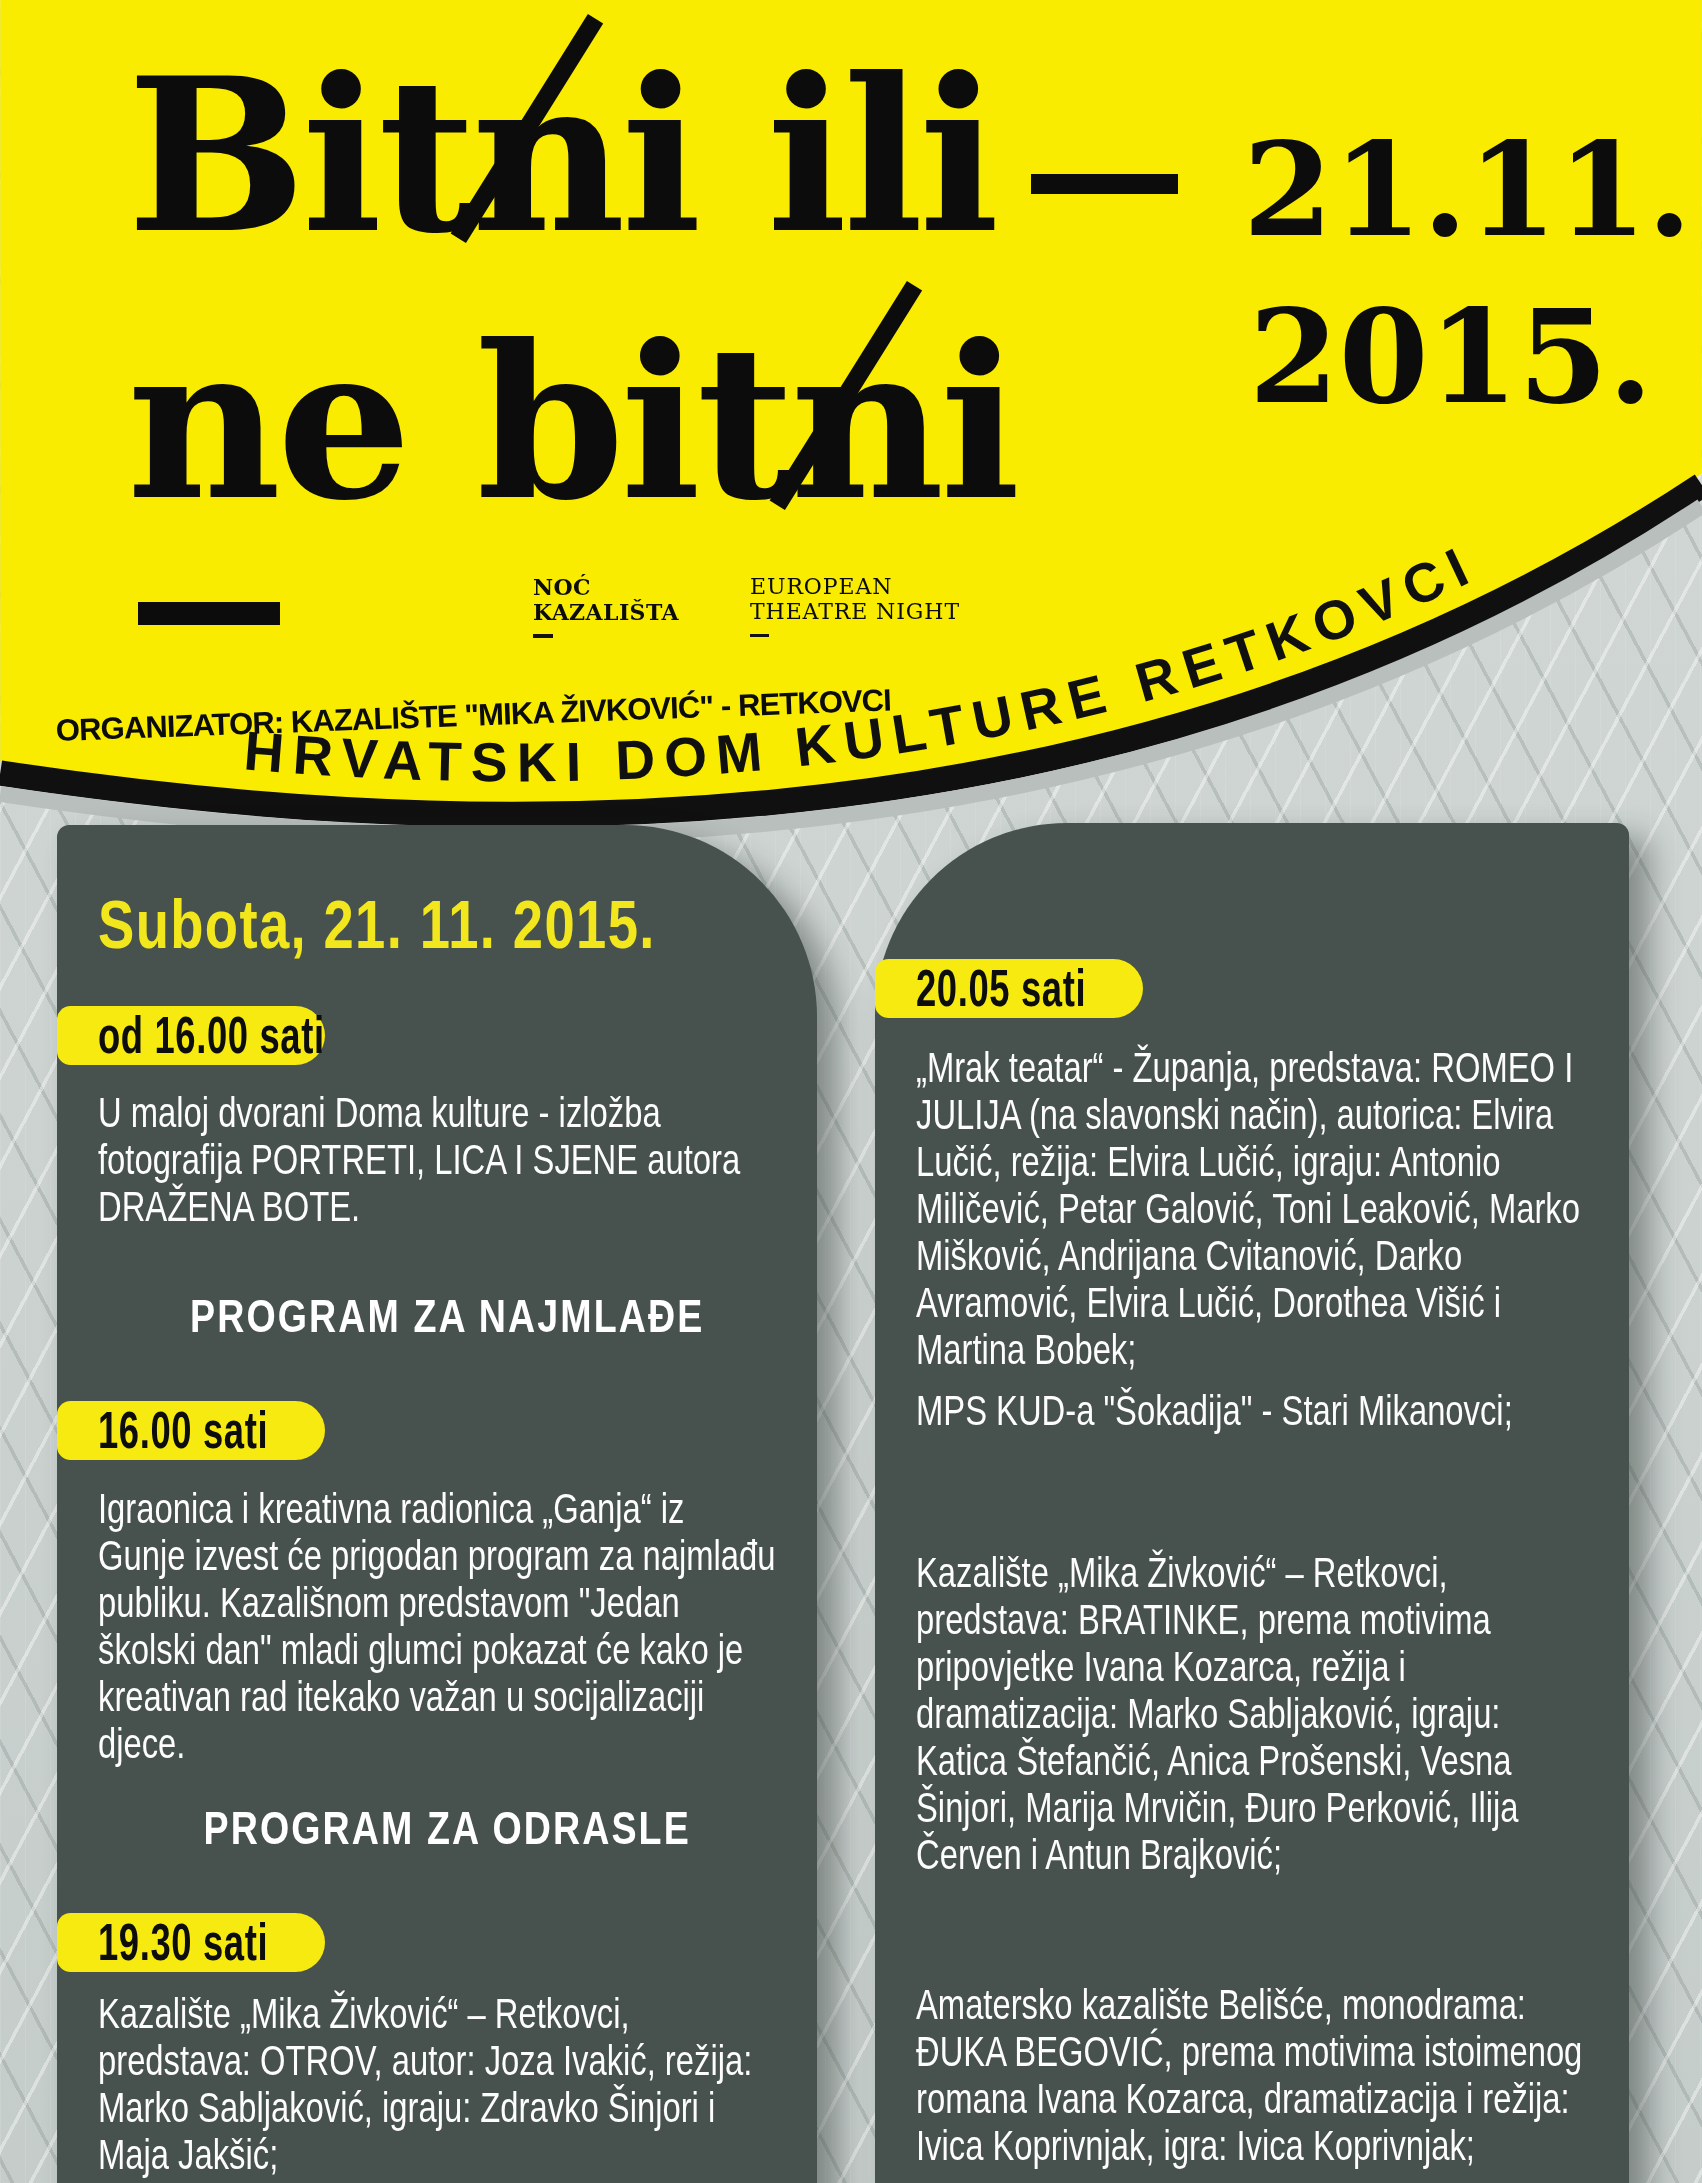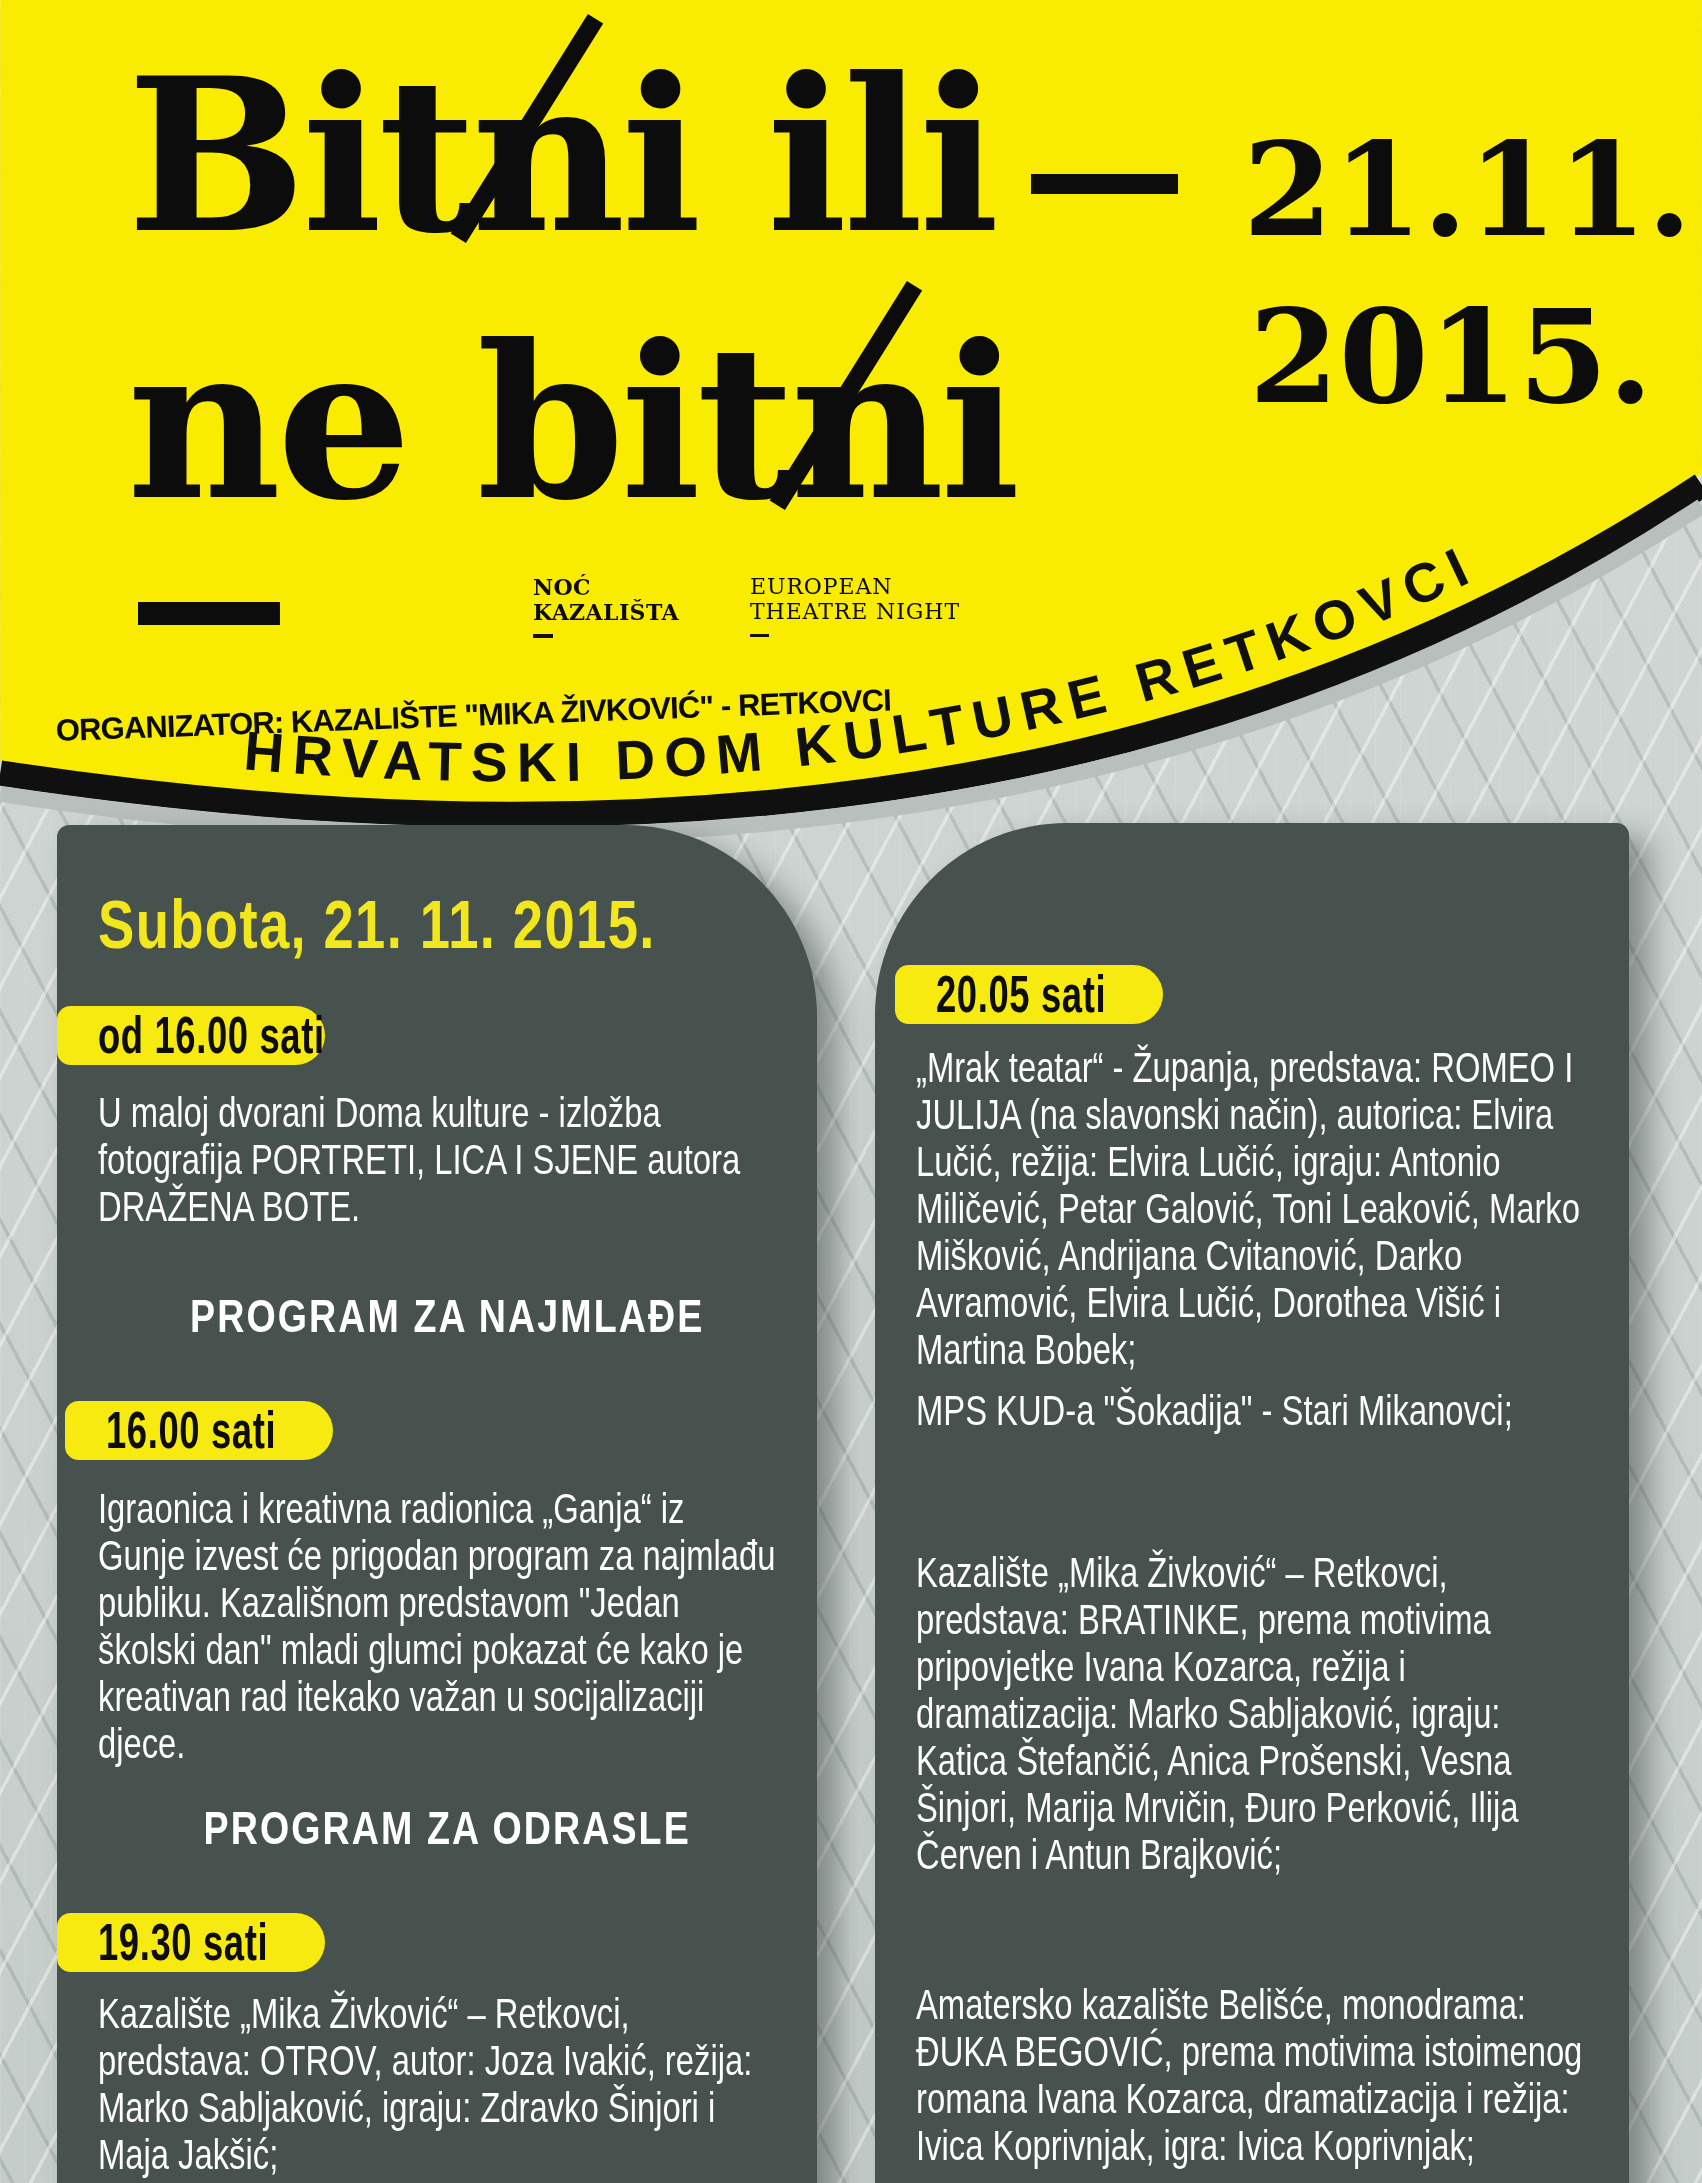--- a/index.html
+++ b/index.html
@@ -97,32 +97,32 @@
   <div class="hdr organizer">ORGANIZATOR: KAZALIŠTE "MIKA ŽIVKOVIĆ" - RETKOVCI</div>
 
   <section class="panel panel-left">
     <div class="p-abs panel-title" style="top:65px;">Subota, 21. 11. 2015.</div>
 
     <div class="badge" style="top:181px;"><span>od 16.00 sati</span></div>
     <div class="p-abs para" style="top:264px;">U maloj dvorani Doma kulture -  izložba fotografija PORTRETI, LICA I SJENE autora DRAŽENA BOTE.</div>
 
     <div class="p-abs sec-head" style="top:465px;">PROGRAM ZA NAJMLAĐE</div>
 
-    <div class="badge" style="top:576px;margin-left:8px;"><span>16.00 sati</span></div>
+    <div class="badge" style="top:576px;"><span>16.00 sati</span></div>
     <div class="p-abs para" style="top:660px;">Igraonica i kreativna radionica „Ganja“ iz Gunje izvest će prigodan program za najmlađu publiku. Kazališnom predstavom "Jedan školski dan" mladi glumci pokazat će kako je kreativan rad itekako važan u socijalizaciji djece.</div>
 
     <div class="p-abs sec-head" style="top:977px;">PROGRAM ZA ODRASLE</div>
 
     <div class="badge" style="top:1088px;"><span>19.30 sati</span></div>
     <div class="p-abs para" style="top:1165px;">Kazalište „Mika Živković“ – Retkovci, predstava: OTROV, autor: Joza Ivakić, režija: Marko Sabljaković, igraju: Zdravko Šinjori i Maja Jakšić;</div>
 
   </section>
 
   <section class="panel panel-right">
-    <div class="badge" style="top:142px;margin-left:20px;"><span>20.05 sati</span></div>
+    <div class="badge" style="top:136px;"><span>20.05 sati</span></div>
     <div class="p-abs para" style="top:221px;">„Mrak teatar“ - Županja, predstava: ROMEO I JULIJA (na slavonski način), autorica: Elvira Lučić, režija: Elvira Lučić, igraju: Antonio Miličević, Petar Galović, Toni Leaković, Marko Mišković, Andrijana Cvitanović, Darko Avramović, Elvira Lučić, Dorothea Višić i Martina Bobek;</div>
     <div class="p-abs para" style="top:564px;">MPS KUD-a "Šokadija" - Stari Mikanovci;</div>
 
     <div class="p-abs para" style="top:726px;">Kazalište „Mika Živković“ – Retkovci, predstava: BRATINKE, prema motivima pripovjetke Ivana Kozarca, režija i dramatizacija: Marko Sabljaković, igraju: Katica Štefančić, Anica Prošenski, Vesna Šinjori, Marija Mrvičin, Đuro Perković, Ilija Červen i Antun Brajković;</div>
 
     <div class="p-abs para" style="top:1158px;">Amatersko kazalište Belišće, monodrama: ĐUKA BEGOVIĆ, prema motivima istoimenog romana Ivana Kozarca, dramatizacija i režija: Ivica Koprivnjak, igra: Ivica Koprivnjak;</div>
   </section>
 
 </div>
 

